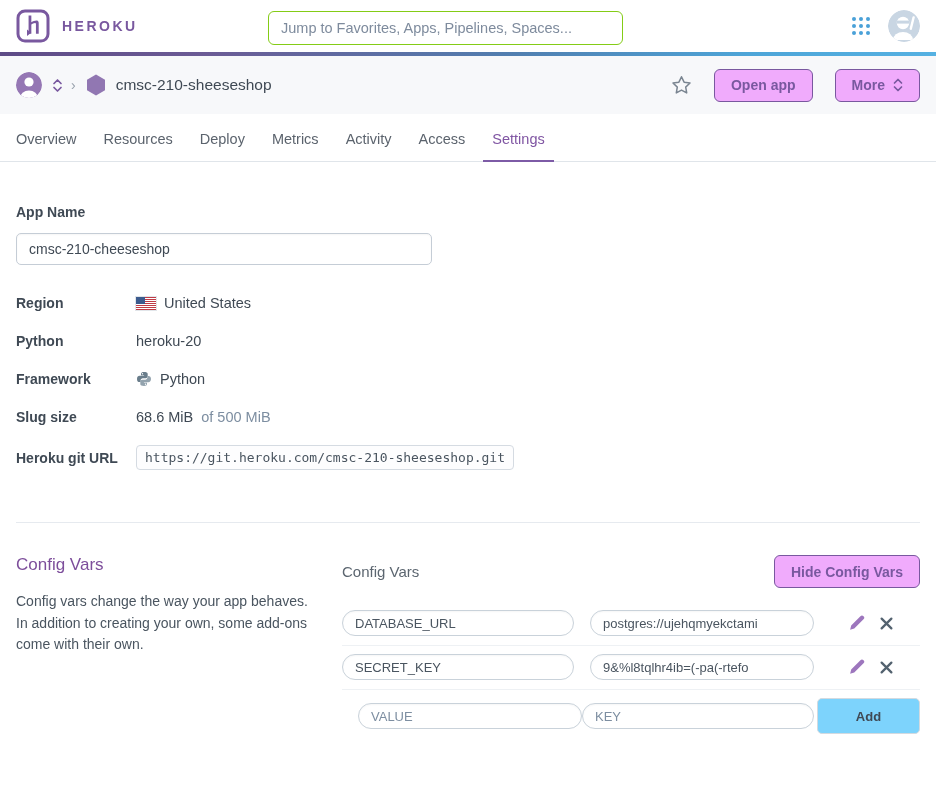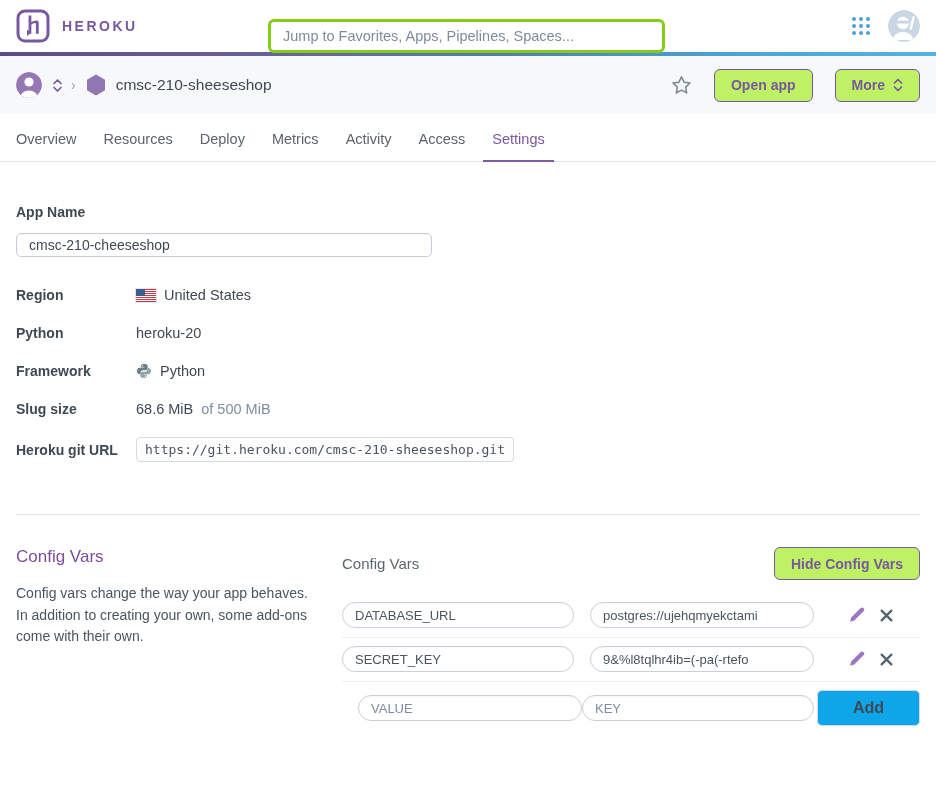--- a/index.html
+++ b/index.html
@@ -8,63 +8,63 @@
     font-family:"Liberation Sans", sans-serif;
     background:#ffffff; color:#3f4954; font-size:14px;
     overflow:hidden;
   }
 
   
   .topnav { height:52px; display:flex; align-items:center; padding:16px 16px; position:relative; background:#fff; }
   .logo-wrap { display:flex; align-items:center; cursor:pointer; }
   .brand-text { color:#79589f; font-weight:bold; font-size:14px; letter-spacing:2.5px; margin-left:12px; }
   .search-input {
-    position:absolute; left:268px; top:19px; width:397px; height:34px;
-    border:3px solid #84cc16; border-radius:6px; padding:0 12px;
+    position:absolute; left:268px; top:11px; width:355px; height:34px;
+    border:1px solid #84cc16; border-radius:6px; padding:0 12px;
     font-family:"Liberation Sans", sans-serif; font-size:14.5px; color:#3f4954; outline:none;
   }
   .search-input::placeholder { color:#7e8b9d; }
   .nav-right { margin-left:auto; display:flex; align-items:center; gap:18px; }
   .grid-icon { display:grid; grid-template-columns:repeat(3,4px); grid-template-rows:repeat(3,4px); gap:3px; cursor:pointer; }
   .grid-icon i { width:4px; height:4px; border-radius:50%; background:#4aa1d8; }
   .avatar-ninja { width:32px; height:32px; border-radius:50%; cursor:pointer; display:block; }
   .gradbar { height:4px; background:linear-gradient(to right,#5d4b86 0%,#6b5b95 22%,#517fb0 55%,#4da5d8 80%,#55b1e2 100%); }
 
   
   .crumb-row { height:58px; background:#f7f8fa; display:flex; align-items:center; padding:0 16px; }
   .crumb-avatar { width:26px; height:26px; border-radius:50%; display:block; cursor:pointer; }
   .sort-icon { margin:0 8px 0 10px; cursor:pointer; display:flex; }
   .crumb-chev { color:#98a1ac; font-size:14px; margin-right:10px; }
   .hex-icon { display:block; margin-right:10px; }
   .app-title { font-size:15.5px; color:#3f4954; }
   .crumb-right { margin-left:auto; display:flex; align-items:center; gap:22px; }
   .star-icon { display:block; cursor:pointer; }
   .btn-outline {
-    background:#bef264; border:1px solid #79589f; color:#79589f; font-weight:bold;
+    background:#f0abfc; border:1px solid #79589f; color:#79589f; font-weight:bold;
     font-size:14px; padding:0 16px; height:33px; border-radius:6px; cursor:pointer;
     font-family:"Liberation Sans", sans-serif; display:flex; align-items:center; gap:8px;text-align:right;
   }
 
   
   .tabbar { display:flex; padding:0 16px; background:#fff; border-bottom:1px solid #e0e5ea; }
   .tab { position:relative; padding:17px 0 14px; margin-right:27px; font-size:14.5px; color:#5b636d; cursor:pointer; }
   .tab.active { color:#8056a3; }
   .tab.active::after { content:""; position:absolute; left:-9px; right:-9px; bottom:-1px; height:2px; background:#7d5ba6; }
 
   
   .content { padding:0 16px; }
   .section { display:flex; }
   .section.app-info { padding-top:42px; }
   .section-left { width:310px; flex-shrink:0; }
   .section-right { flex:1; }
   .section-title { font-size:17px; font-weight:400; color:#7d4e9b; }
 
   .field-label { font-weight:bold; font-size:14px; color:#3f4954; margin-bottom:13px; }
   .app-name-input {
-    width:416px; height:24px; border:1px solid #c5cdd6; border-radius:5px; padding:0 12px;
+    width:416px; height:32px; border:1px solid #c5cdd6; border-radius:5px; padding:0 12px;
     font-family:"Liberation Sans", sans-serif; font-size:14px; color:#3f4954; outline:none;
     box-shadow:inset 0 1px 2px rgba(0,0,0,.04);
   }
 
   .info-rows { margin-top:28px; }
   .info-row { display:flex; align-items:center; margin-bottom:18px; min-height:20px; }
   .info-row:last-child { margin-bottom:0; }
   .info-label { width:120px; font-weight:bold; font-size:14px; color:#3f4954; flex-shrink:0; }
   .info-value { font-size:14.5px; color:#3f4954; display:flex; align-items:center; gap:8px; }
   .muted { color:#7d8ea1; }
@@ -93,23 +93,23 @@
     height:26px; border:1px solid #c9d2da; border-radius:17px; padding:0 12px;
     font-family:Liberation Sans, sans-serif; font-size:13px; color:#4a5560; outline:none;
     box-shadow:inset 0 1px 2px rgba(0,0,0,.04); background:#fff;
   }
   .mono-input::placeholder { color:#7d8ea1; }
   .key-input { width:232px; }
   .value-input { width:224px; margin-left:16px; }
   .row-actions { margin-left:auto; display:flex; align-items:center; gap:15px; padding-right:27px; }
   .icon-btn { background:none; border:none; cursor:pointer; display:flex; padding:0; }
   .add-btn {
-    margin-left:auto; width:103px; height:36px; background:#0ea5e9; border:1px solid #d3dae0;
+    margin-left:auto; width:103px; height:36px; background:#7dd3fc; border:1px solid #d3dae0;
     border-radius:5px; font-family:"Liberation Sans", sans-serif; font-weight:bold;
-    font-size:16px; color:#3f4954; cursor:pointer;
+    font-size:13px; color:#3f4954; cursor:pointer;
   }
 </style>
 </head>
 <body>
 
 <div class="topnav">
   <div class="logo-wrap">
     <svg width="34" height="34" viewBox="0 0 34 34">
       <rect x="2" y="2" width="30" height="30" rx="7" fill="none" stroke="#79589f" stroke-width="3"></rect>
       <path fill="#79589f" d="M11.5 7h3v7.3c1.7-1 3.7-1.8 5.6-1.8 1 0 2.4.6 2.4 2.5V27h-3V16.2c0-.6-.3-1-1-1-1.4 0-3 .8-4 1.6V27h-3v-8.2z" transform="translate(2,0) scale(0.92)"></path>

